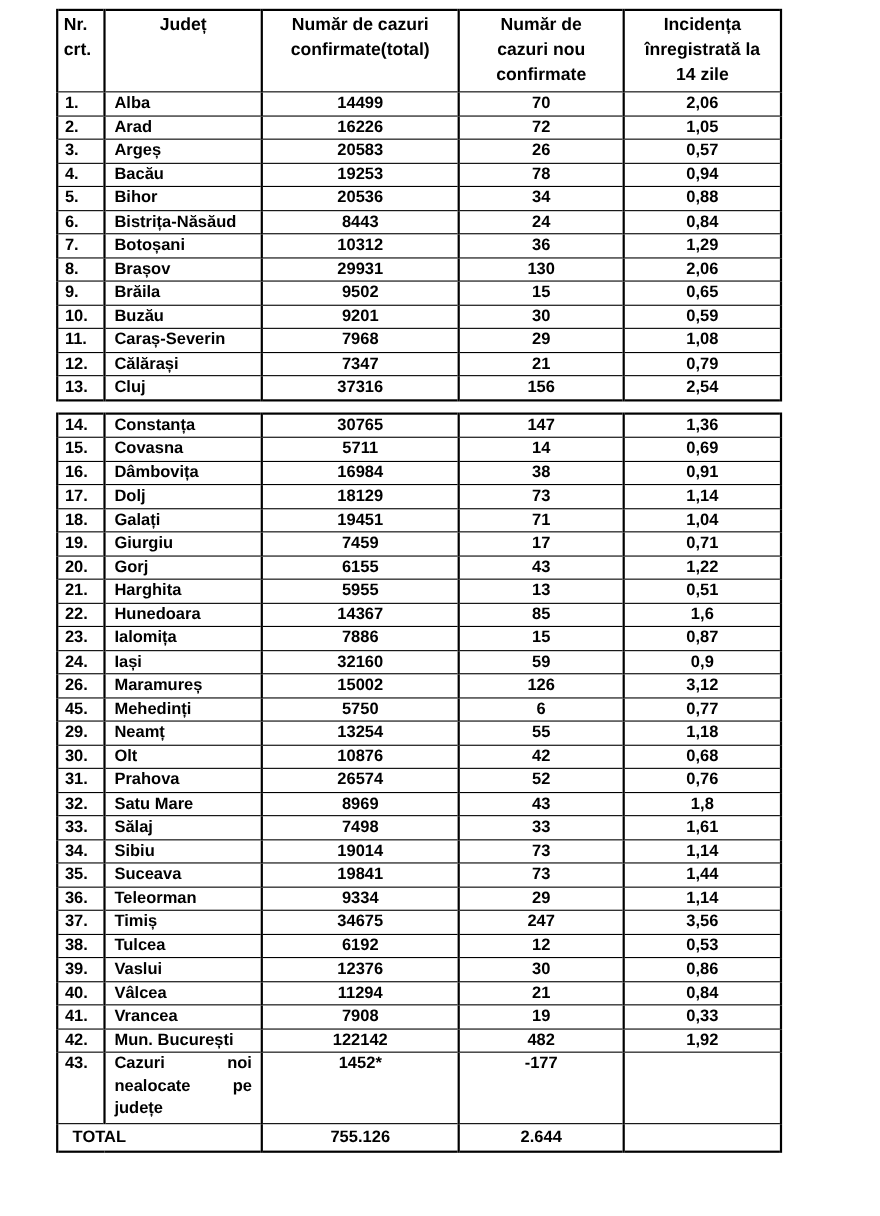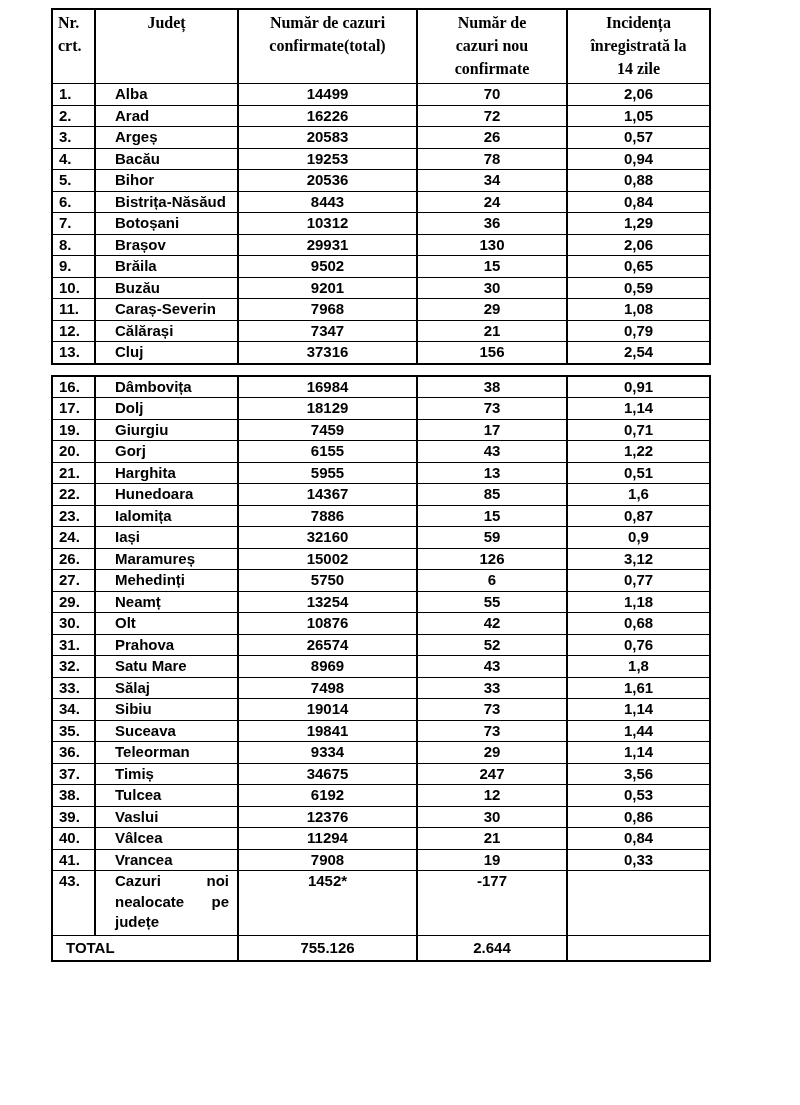--- a/index.html
+++ b/index.html
@@ -34,40 +34,39 @@
     font-weight: 700;
     overflow: hidden;
   }
   th {
     font-size: 16px;
     line-height: 23px;
     vertical-align: top;
     text-align: center;
     white-space: pre-line;
     padding: 1px 2px 3px 2px;
-    font-family: Liberation Serif, serif;
   }
   th.h-nr {
     text-align: left;
     padding-left: 5px;
   }
   td {
     font-size: 15px;
     line-height: 20.5px;
     vertical-align: top;
     text-align: center;
     padding: 0 2px;
   }
   td.nr {
     text-align: left;
     padding-left: 6px;
   }
   td.judet {
     text-align: left;
-    padding-left: 19px;
+    padding-left: 8px;
     padding-right: 8px;
   }
   
   #tbody2 tr:last-child td.judet {
     text-align: justify;
     margin-left: 24px;
   }
   #tbody2 tr:last-child td {
     padding-bottom: 2px;
   }
@@ -211,34 +210,55 @@
   <table class="tbl">
     <colgroup>
       <col class="c1">
         <col class="c2">
         <col class="c3">
         <col class="c4">
         <col class="c5">
     </colgroup>
     <tbody id="tbody2">
         <tr>
+          <td class="nr">14.</td>
+          <td class="judet">Constanța</td>
+          <td class="num">30765</td>
+          <td class="num">147</td>
+          <td class="num">1,36</td>
+        </tr>
+        <tr>
+          <td class="nr">15.</td>
+          <td class="judet">Covasna</td>
+          <td class="num">5711</td>
+          <td class="num">14</td>
+          <td class="num">0,69</td>
+        </tr>
+        <tr>
           <td class="nr">16.</td>
           <td class="judet">Dâmbovița</td>
           <td class="num">16984</td>
           <td class="num">38</td>
           <td class="num">0,91</td>
         </tr>
         <tr>
           <td class="nr">17.</td>
           <td class="judet">Dolj</td>
           <td class="num">18129</td>
           <td class="num">73</td>
           <td class="num">1,14</td>
         </tr>
         <tr>
+          <td class="nr">18.</td>
+          <td class="judet">Galați</td>
+          <td class="num">19451</td>
+          <td class="num">71</td>
+          <td class="num">1,04</td>
+        </tr>
+        <tr>
           <td class="nr">19.</td>
           <td class="judet">Giurgiu</td>
           <td class="num">7459</td>
           <td class="num">17</td>
           <td class="num">0,71</td>
         </tr>
         <tr>
           <td class="nr">20.</td>
           <td class="judet">Gorj</td>
           <td class="num">6155</td>
@@ -274,21 +294,21 @@
           <td class="num">0,9</td>
         </tr>
         <tr>
           <td class="nr">26.</td>
           <td class="judet">Maramureș</td>
           <td class="num">15002</td>
           <td class="num">126</td>
           <td class="num">3,12</td>
         </tr>
         <tr>
-          <td class="nr">27.</td>
+          <td class="nr">45.</td>
           <td class="judet">Mehedinți</td>
           <td class="num">5750</td>
           <td class="num">6</td>
           <td class="num">0,77</td>
         </tr>
         <tr>
           <td class="nr">29.</td>
           <td class="judet">Neamț</td>
           <td class="num">13254</td>
           <td class="num">55</td>
@@ -370,20 +390,27 @@
           <td class="num">11294</td>
           <td class="num">21</td>
           <td class="num">0,84</td>
         </tr>
         <tr>
           <td class="nr">41.</td>
           <td class="judet">Vrancea</td>
           <td class="num">7908</td>
           <td class="num">19</td>
           <td class="num">0,33</td>
+        </tr>
+        <tr>
+          <td class="nr">42.</td>
+          <td class="judet">Mun. București</td>
+          <td class="num">122142</td>
+          <td class="num">482</td>
+          <td class="num">1,92</td>
         </tr>
         <tr>
           <td class="nr">43.</td>
           <td class="judet">Cazuri noi nealocate pe județe</td>
           <td class="num">1452*</td>
           <td class="num">-177</td>
           <td class="num"></td>
         </tr>
       </tbody>
     <tfoot>

